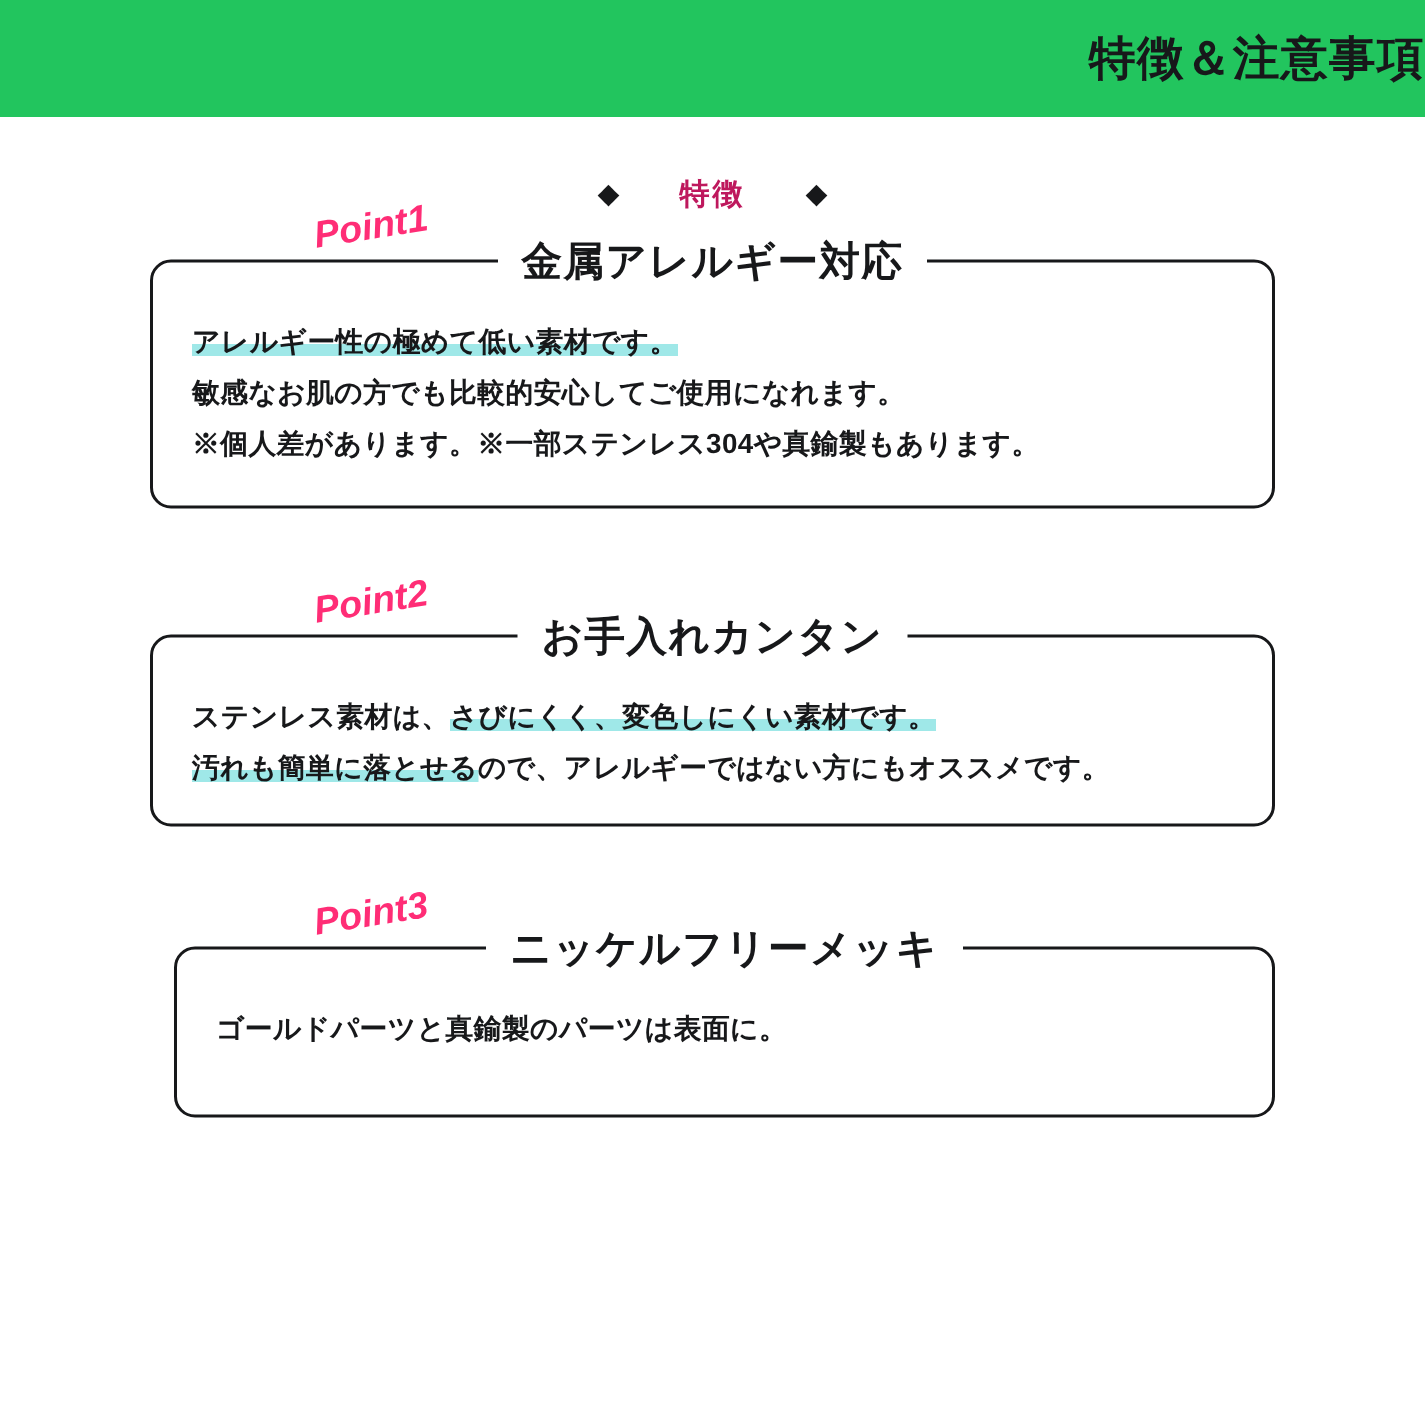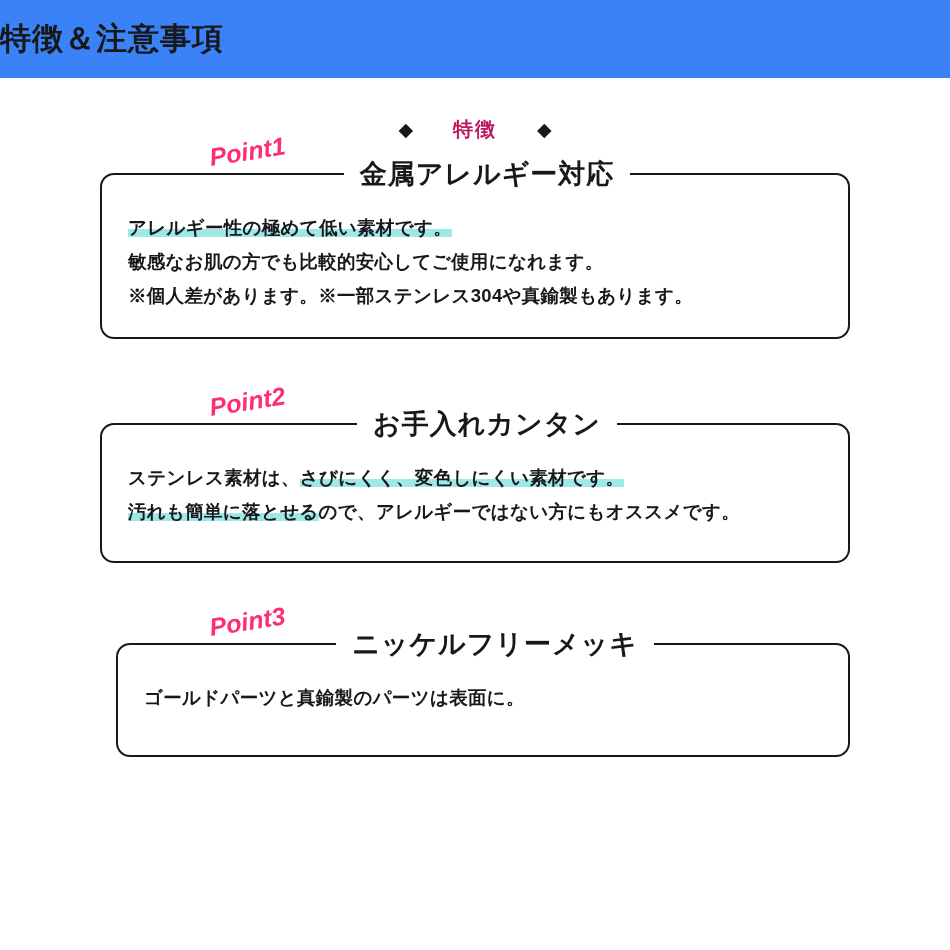--- a/index.html
+++ b/index.html
@@ -12,24 +12,24 @@
     background: #ffffff;
     font-family: "Liberation Sans", sans-serif;
     overflow: hidden;
     position: relative;
   }
 
   
   .header-banner {
     width: 950px;
     height: 78px;
-    background: #3b82f6;
+    background: #22c55e;
     display: flex;
     align-items: center;
-    justify-content: flex-start;
+    justify-content: flex-end;
     box-sizing: border-box;
   }
   .header-title {
     font-size: 31px;
     font-weight: bold;
     color: #17181a;
     letter-spacing: 1px;
     white-space: nowrap;
   }
 
@@ -84,21 +84,21 @@
     position: relative;
     border: 2.5px solid #17181a;
     border-radius: 14px;
     box-sizing: border-box;
     padding: 34px 26px 22px 26px;
     background: #ffffff;
   }
   .card-title {
     position: absolute;
     top: -17px;
-    left: 12px;
+    left: 0;
     width: 100%;
     display: flex;
     align-items: flex-start;
     justify-content: center;
     box-sizing: border-box;
     pointer-events: none;
   }
   .card-title-text {
     background: #ffffff;
     padding: 0 16px;
@@ -117,21 +117,21 @@
     letter-spacing: 0.3px;
     font-weight: bold;
   }
   .card-body .line { display: block; white-space: nowrap; }
   .hl {
     background: linear-gradient(transparent 58%, #9fe8e8 58%, #9fe8e8 97%, transparent 97%);
   }
 
   
   .card.c1 { padding-top: 36px; padding-bottom: 24px; }
-  .card.c2 { padding-top: 36px; padding-bottom: 32px; }
+  .card.c2 { padding-top: 36px; padding-bottom: 20px; }
   .card.c3 { padding-top: 36px; padding-bottom: 40px; margin-left: 16px; }
 </style>
 </head>
 <body>
 
 <div class="header-banner">
   <div class="header-title">特徴＆注意事項</div>
 </div>
 
 <div class="section-heading">

